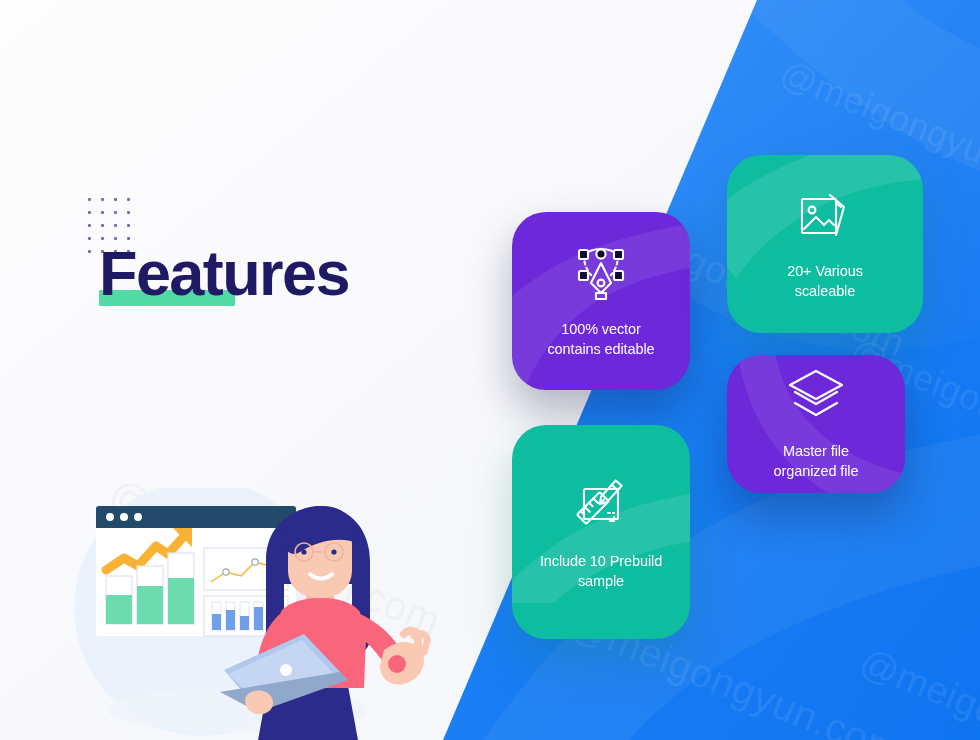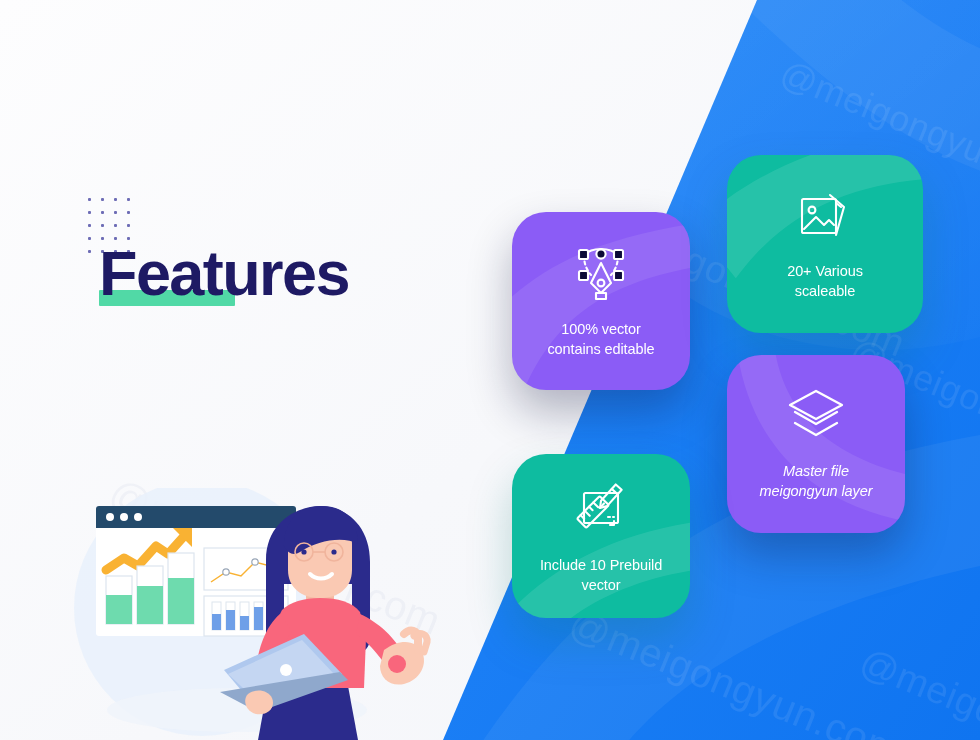--- a/index.html
+++ b/index.html
@@ -71,27 +71,27 @@
   .card .label {
     position:relative; z-index:2;
     text-align:center;
     color:#FFFFFF;
     font-size:14.5px;
     line-height:20px;
     font-weight:400;
     letter-spacing:-0.1px;
     padding:0 14px;
   }
-  .card.dark { background:#8b5cf6; box-shadow:0 22px 44px rgba(18,20,60,0.30); }
+  .card.dark { background:#6d28d9; box-shadow:0 22px 44px rgba(18,20,60,0.30); }
   .card.green { background:#0EBCA0; box-shadow:0 22px 44px rgba(10,120,110,0.26); }
 
   #card-vector    { left:512px; top:212px;  width:178px; height:178px; }
   #card-scenarios { left:727px; top:155px;  width:196px; height:178px; }
-  #card-layers    { left:727px; top:355px;  width:178px; height:178px;font-style:italic; }
-  #card-prebuild  { left:512px; top:425px;  width:178px; height:164px;margin-top:29px; }
+  #card-layers    { left:727px; top:355px;  width:178px; height:138px; }
+  #card-prebuild  { left:512px; top:425px;  width:178px; height:214px; }
 
   #card-vector .label    { margin-top:14px; }
   #card-scenarios .label { margin-top:12px; }
   #card-layers .label    { margin-top:16px; }
   #card-prebuild .label  { margin-top:16px; }
 </style>
 </head>
 <body>
 
 <div id="stage">
@@ -308,21 +308,21 @@
     <svg class="swoosh" viewBox="0 0 178 178">
       <path d="M46,-20 C52,52 96,104 200,124 L200,170 C74,152 18,80 8,-20 Z" fill="#FFFFFF" opacity="0.085"></path>
     </svg>
     <svg class="icon" width="62" height="58" viewBox="0 0 62 58" fill="none" stroke="#FFFFFF" stroke-width="2.3" stroke-linecap="round" stroke-linejoin="round">
       <path d="M31,4 L57,18 L31,32 L5,18 Z"></path>
       <path d="M10,25 L31,37 L52,25"></path>
       <path d="M10,36 L31,48 L52,36"></path>
     </svg>
     <div class="label">
       <div>Master file</div>
-      <div>meigongyun layer</div>
+      <div>organized file</div>
     </div>
   </div>
 
   <div class="card green" id="card-prebuild">
     <svg class="swoosh" viewBox="0 0 178 178">
       <path d="M-20,178 C30,116 100,78 198,66 L198,114 C112,124 54,158 22,200 Z" fill="#FFFFFF" opacity="0.10"></path>
     </svg>
     <svg class="icon" width="62" height="62" viewBox="0 0 62 62" fill="none" stroke="#FFFFFF" stroke-width="2.1" stroke-linecap="round" stroke-linejoin="round">
       <rect x="14" y="16" width="34" height="30" rx="1.6"></rect>
       <path d="M38,40 L44,40" stroke-dasharray="2 3"></path>
@@ -332,17 +332,17 @@
         <path d="M13,28 L13,33 M19,28 L19,35 M25,28 L25,33 M31,28 L31,35"></path>
       </g>
       <g transform="rotate(42 38 22)">
         <path d="M34,6 L42,6 L42,28 L38,34 L34,28 Z"></path>
         <path d="M34,12 L42,12"></path>
         <path d="M38,28 L38,34"></path>
       </g>
     </svg>
     <div class="label">
       <div>Include 10 Prebuild</div>
-      <div>vector</div>
+      <div>sample</div>
     </div>
   </div>
 
 </div>
 
 </body></html>

